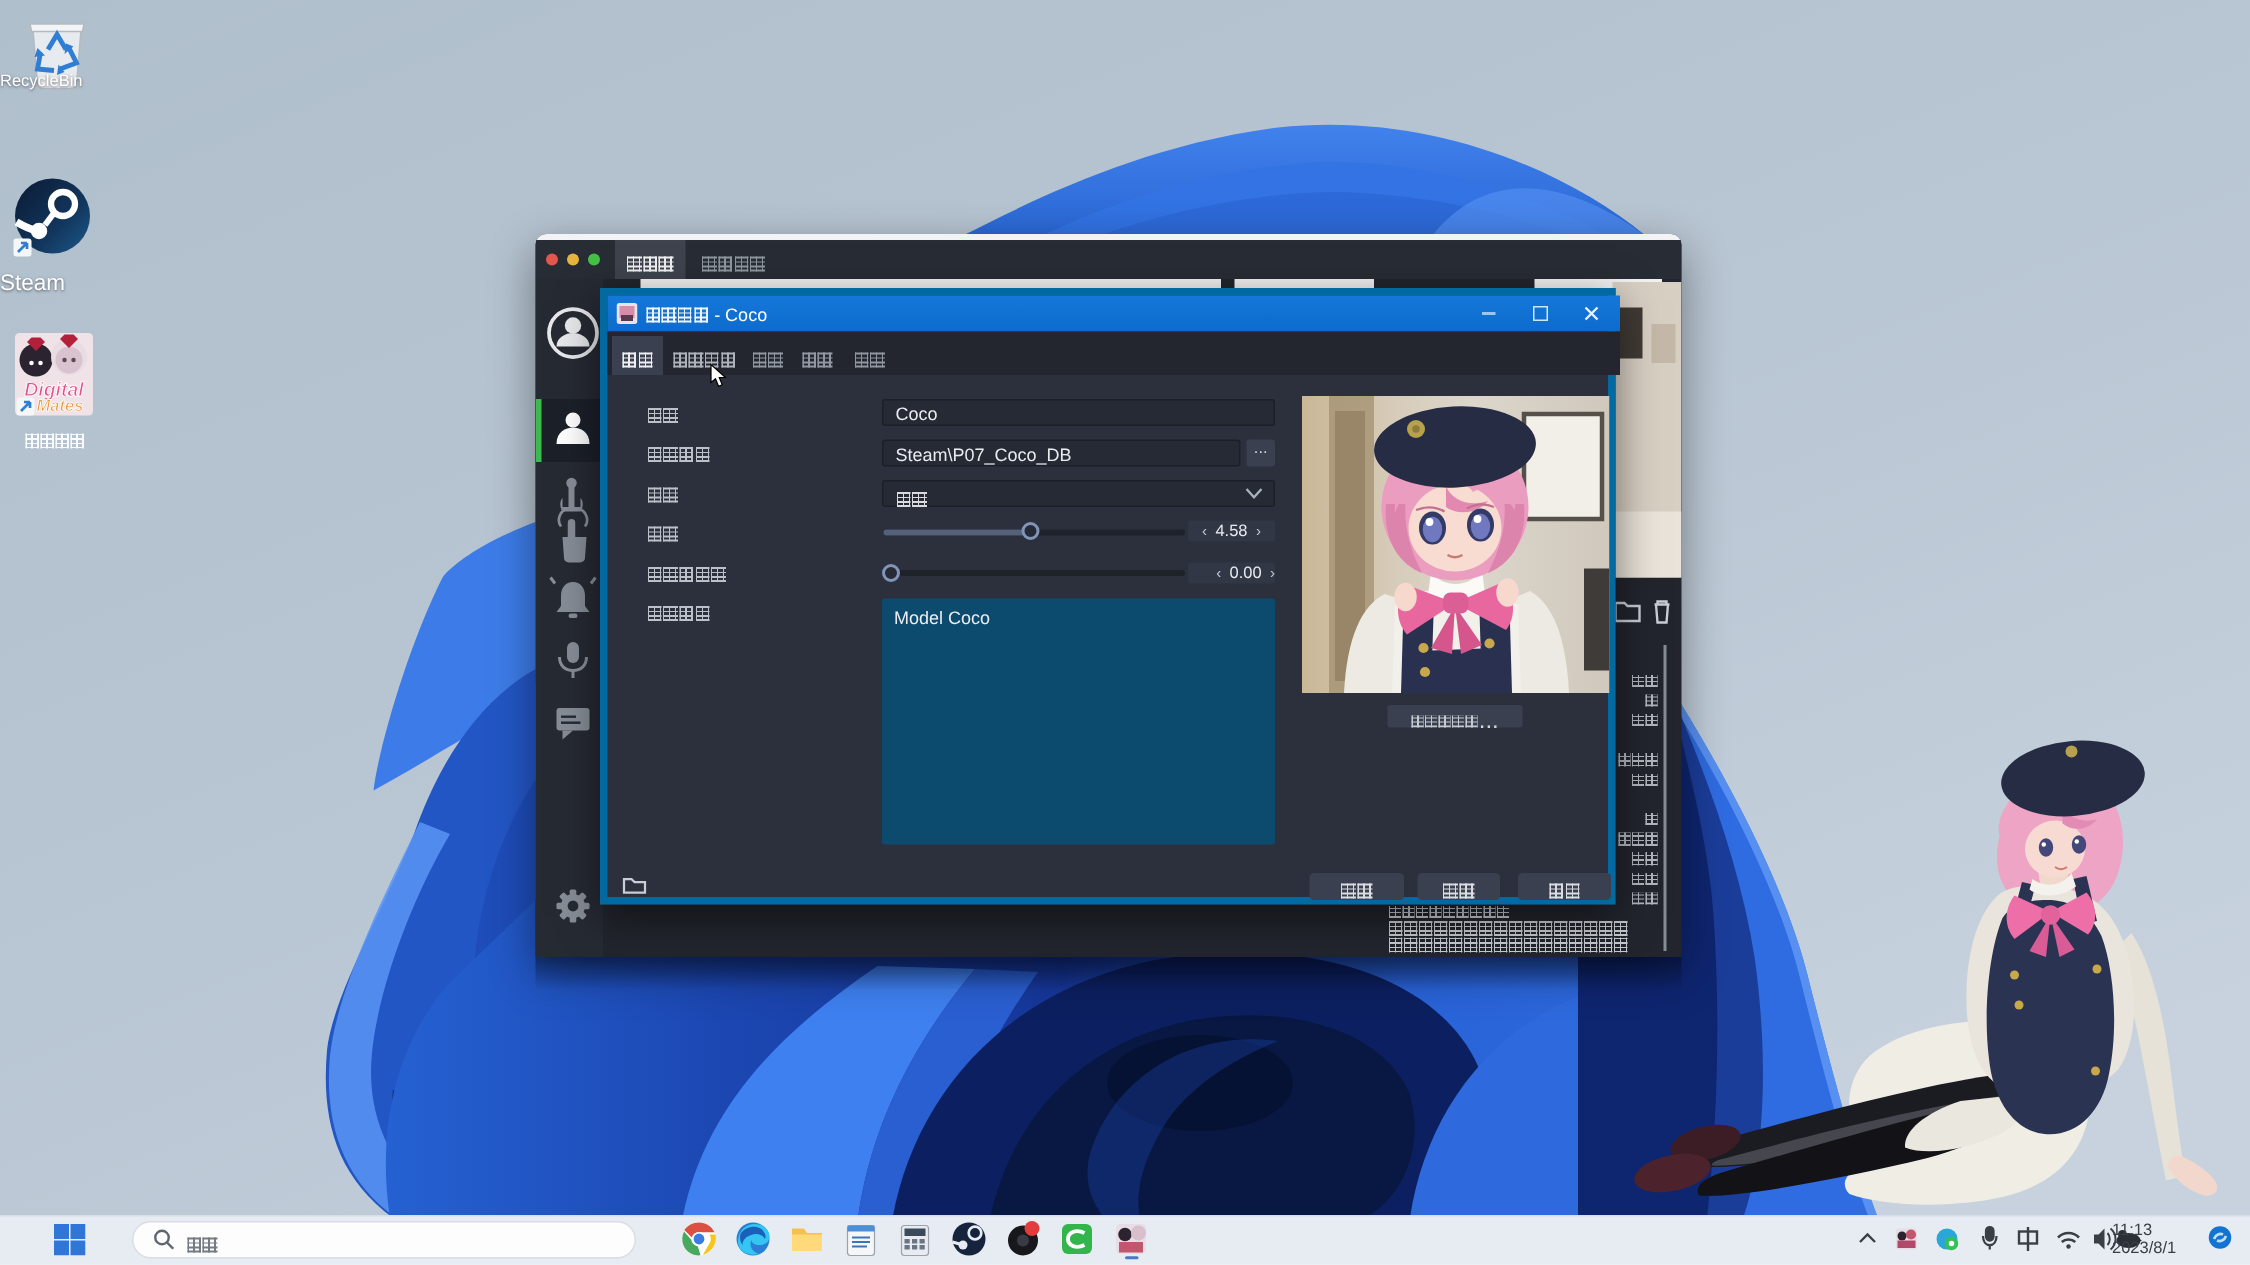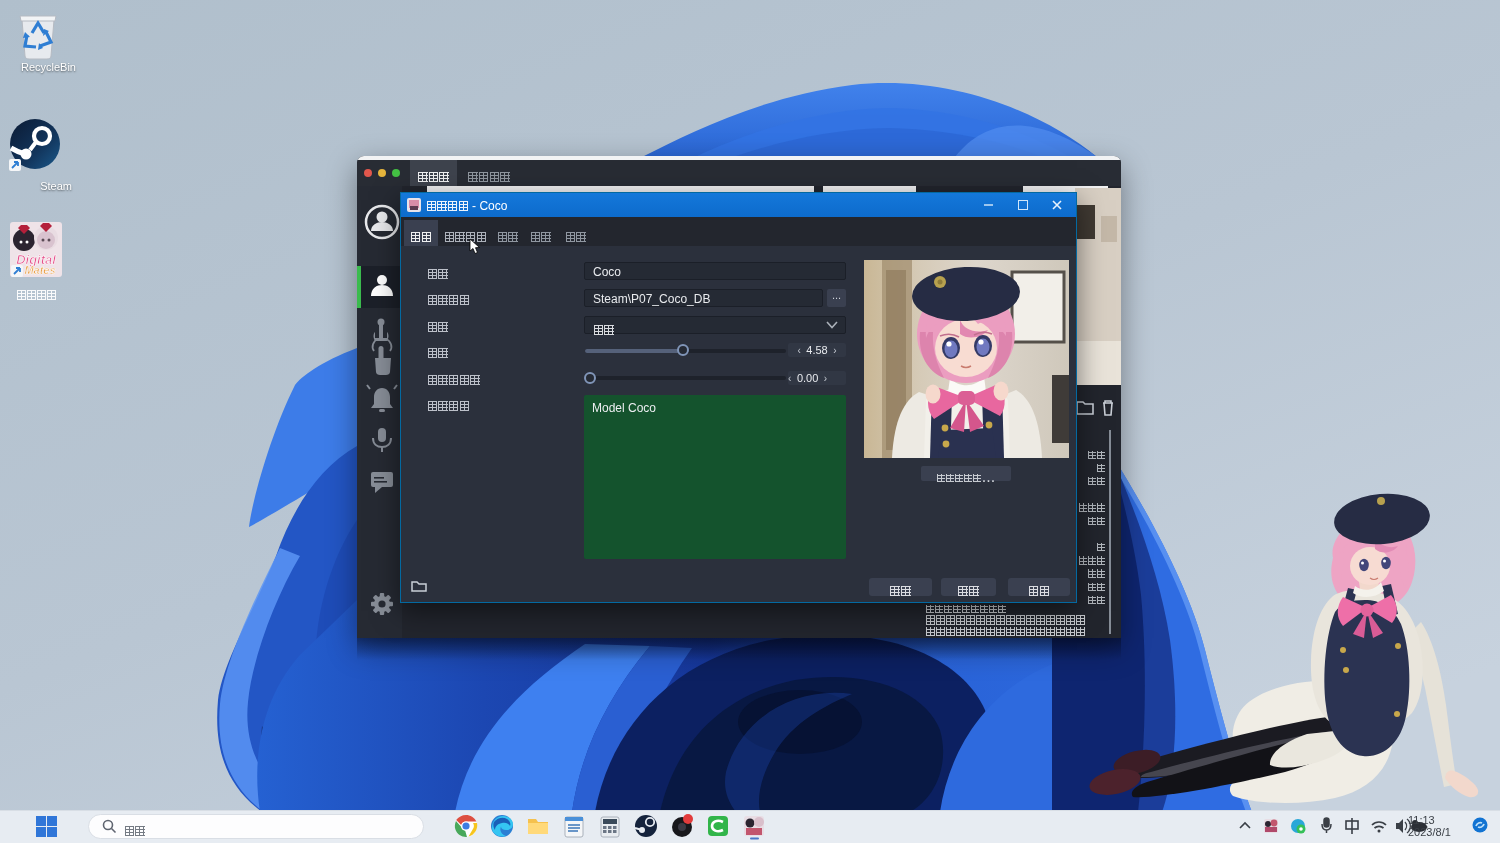--- a/index.html
+++ b/index.html
@@ -80,39 +80,39 @@
   <path d="M22,27 L28,17 L34,27"></path>
   <path d="M36,26 L41,36 L30,40"></path>
   <path d="M26,41 L15,40 L17,29"></path>
  </g>
  <g fill="#2f7ed3">
   <path d="M34,23 L39,25 L33,30 Z"></path>
   <path d="M33,42 L28,44 L29,37 Z"></path>
   <path d="M15,26 L13,32 L20,31 Z"></path>
  </g>
 </svg>
-<div class="abs" style="left:0;top:61px;width:76px;text-align:right;color:#fff;font-size:11px;text-shadow:0 1px 2px rgba(0,0,0,.55)">RecycleBin</div>
+<div class="abs" style="left:0;top:48px;width:76px;text-align:left;color:#fff;font-size:11px;text-shadow:0 1px 2px rgba(0,0,0,.55)">RecycleBin</div>
 
 <svg class="abs" style="left:8px;top:118px" width="54" height="54" viewBox="0 0 54 54">
  <defs>
       <linearGradient id="stm" x1="0" y1="0" x2="1" y2="1">
   <stop offset="0" stop-color="#0b1a33"></stop>
         <stop offset="0.6" stop-color="#12355c"></stop>
         <stop offset="1" stop-color="#1b5a8c"></stop>
       </linearGradient>
     </defs>
  <circle cx="27" cy="26" r="25" fill="url(#stm)"></circle>
  <circle cx="34" cy="18" r="8" fill="none" stroke="#fff" stroke-width="4.2"></circle>
  <circle cx="18" cy="36" r="5.5" fill="#fff"></circle>
  <path d="M3,30 C8,33 13,35 17,36" stroke="#fff" stroke-width="5" fill="none"></path>
  <path d="M22,32 L28,24" stroke="#fff" stroke-width="4" fill="none"></path>
  <rect x="1" y="41" width="12" height="12" rx="2" fill="#f5f6f8"></rect>
  <path d="M4,50 L10,44 M10,44 L6,44 M10,44 L10,48" stroke="#2f7ed3" stroke-width="1.8" fill="none"></path>
 </svg>
-<div class="abs" style="left:0;top:180px;width:72px;text-align:right;color:#fff;font-size:11px;text-shadow:0 1px 2px rgba(0,0,0,.55)">Steam</div>
+<div class="abs" style="left:0;top:180px;width:72px;text-align:left;color:#fff;font-size:15px;text-shadow:0 1px 2px rgba(0,0,0,.55)">Steam</div>
 
 <svg class="abs" style="left:10px;top:222px" width="52" height="56" viewBox="0 0 52 56">
  <rect x="0" y="0" width="52" height="55" rx="3" fill="#efe3e8"></rect>
  <circle cx="14" cy="18" r="11" fill="#2b2430"></circle>
  <circle cx="36" cy="16" r="12" fill="#e9dce2"></circle>
  <circle cx="36" cy="18" r="9" fill="#d9c3cf"></circle>
  <path d="M8,6 L14,12 L20,6 L17,3 L11,3 Z" fill="#b41f3a"></path>
  <path d="M30,4 L36,10 L42,4 L39,1 L33,1 Z" fill="#b41f3a"></path>
  <circle cx="11" cy="20" r="1.5" fill="#fff"></circle>
     <circle cx="17" cy="20" r="1.5" fill="#fff"></circle>
@@ -266,21 +266,21 @@
      <rect x="-2.2" y="-11" width="4.4" height="22" rx="1" transform="rotate(45)"></rect>
      <rect x="-2.2" y="-11" width="4.4" height="22" rx="1" transform="rotate(90)"></rect>
      <rect x="-2.2" y="-11" width="4.4" height="22" rx="1" transform="rotate(135)"></rect>
      <circle r="8"></circle>
     </g>
     <circle r="3.6" fill="#262a33"></circle>
    </g>
   </svg>
 </div>
 
-<div class="abs" style="left:400px;top:192px;width:677px;height:411px;background:#2b303c;border:1px solid #0369a1;box-shadow:0 8px 26px rgba(0,0,0,.5)">
+<div class="abs" style="left:400px;top:192px;width:677px;height:411px;background:#2b303c;border:5px solid #0369a1;box-shadow:0 8px 26px rgba(0,0,0,.5)">
   <div class="abs" style="left:0;top:0;width:675px;height:24px;background:linear-gradient(#1478da,#0d6bcc)"></div>
   <svg class="abs" style="left:6px;top:5px" width="14" height="14" viewBox="0 0 14 14">
    <rect width="14" height="14" rx="2" fill="#e8e3ea"></rect>
    <rect x="2" y="2" width="10" height="8" fill="#d88ca8"></rect>
    <rect x="3" y="8" width="8" height="4" fill="#5a3a50"></rect>
   </svg>
   <div class="abs" style="left:25px;top:5px;color:#fff;font-size:12px"><span class="z z12"></span><span class="z z12"></span><span class="z z12"></span><span class="z z12"></span><span style="vertical-align:middle">&nbsp;- Coco</span></div>
   <div class="abs" style="left:583px;top:11px;width:9px;height:2px;background:#9cc6ee"></div>
   <div class="abs" style="left:617px;top:7px;width:10px;height:10px;border:1.5px solid #cfe6fa"></div>
   <svg class="abs" style="left:650px;top:6px" width="12" height="12" viewBox="0 0 12 12">
@@ -313,23 +313,23 @@
       <path d="M1,1 L6,6.5 L11,1" stroke="#aab0b8" stroke-width="1.6" fill="none"></path>
     </svg>
 
   <div class="abs" style="left:184px;top:155.5px;width:201px;height:4px;background:#1e222b;border-radius:2px"></div>
   <div class="abs" style="left:184px;top:155.5px;width:98px;height:4px;background:#55617a;border-radius:2px"></div>
   <div class="abs" style="left:276px;top:151px;width:12px;height:12px;border-radius:50%;background:#252a34;border:2px solid #8095b8"></div>
   <div class="abs" style="left:387px;top:150px;width:58px;height:14px;background:#313744;border-radius:2px;color:#c3c8d0;font-size:10px;text-align:center;line-height:14px">‹&nbsp;&nbsp;<span style="color:#e8eaee;font-size:11px">4.58</span>&nbsp;&nbsp;›</div>
 
   <div class="abs" style="left:184px;top:183px;width:201px;height:4px;background:#1e222b;border-radius:2px"></div>
   <div class="abs" style="left:183px;top:178.5px;width:12px;height:12px;border-radius:50%;background:#252a34;border:2px solid #8095b8"></div>
-  <div class="abs" style="left:387px;top:178px;width:58px;height:14px;background:#313744;border-radius:2px;color:#c3c8d0;font-size:10px;text-align:left;line-height:14px">‹&nbsp;&nbsp;<span style="color:#e8eaee;font-size:11px">0.00</span>&nbsp;&nbsp;›</div>
-
-  <div class="abs" style="left:183px;top:202px;width:262px;height:164px;background:#14532d;border-radius:2px;color:#eceef1;font-size:12px;padding:6px 0 0 8px">Model Coco</div>
+  <div class="abs" style="left:387px;top:178px;width:58px;height:14px;background:#313744;border-radius:2px;color:#c3c8d0;font-size:10px;text-align:right;line-height:14px">‹&nbsp;&nbsp;<span style="color:#e8eaee;font-size:11px">0.00</span>&nbsp;&nbsp;›</div>
+
+  <div class="abs" style="left:183px;top:202px;width:262px;height:164px;background:#0c4a6e;border-radius:2px;color:#eceef1;font-size:12px;padding:6px 0 0 8px">Model Coco</div>
 
   <svg class="abs" style="left:463px;top:67px" width="205" height="198" viewBox="0 0 205 198">
    <defs>
     <linearGradient id="pbg" x1="0" y1="0" x2="1" y2="0">
      <stop offset="0" stop-color="#c9b795"></stop>
           <stop offset="0.28" stop-color="#d6cbb8"></stop>
      <stop offset="0.55" stop-color="#ddd6cc"></stop>
           <stop offset="1" stop-color="#cfc8bb"></stop>
     </linearGradient>
    </defs>

